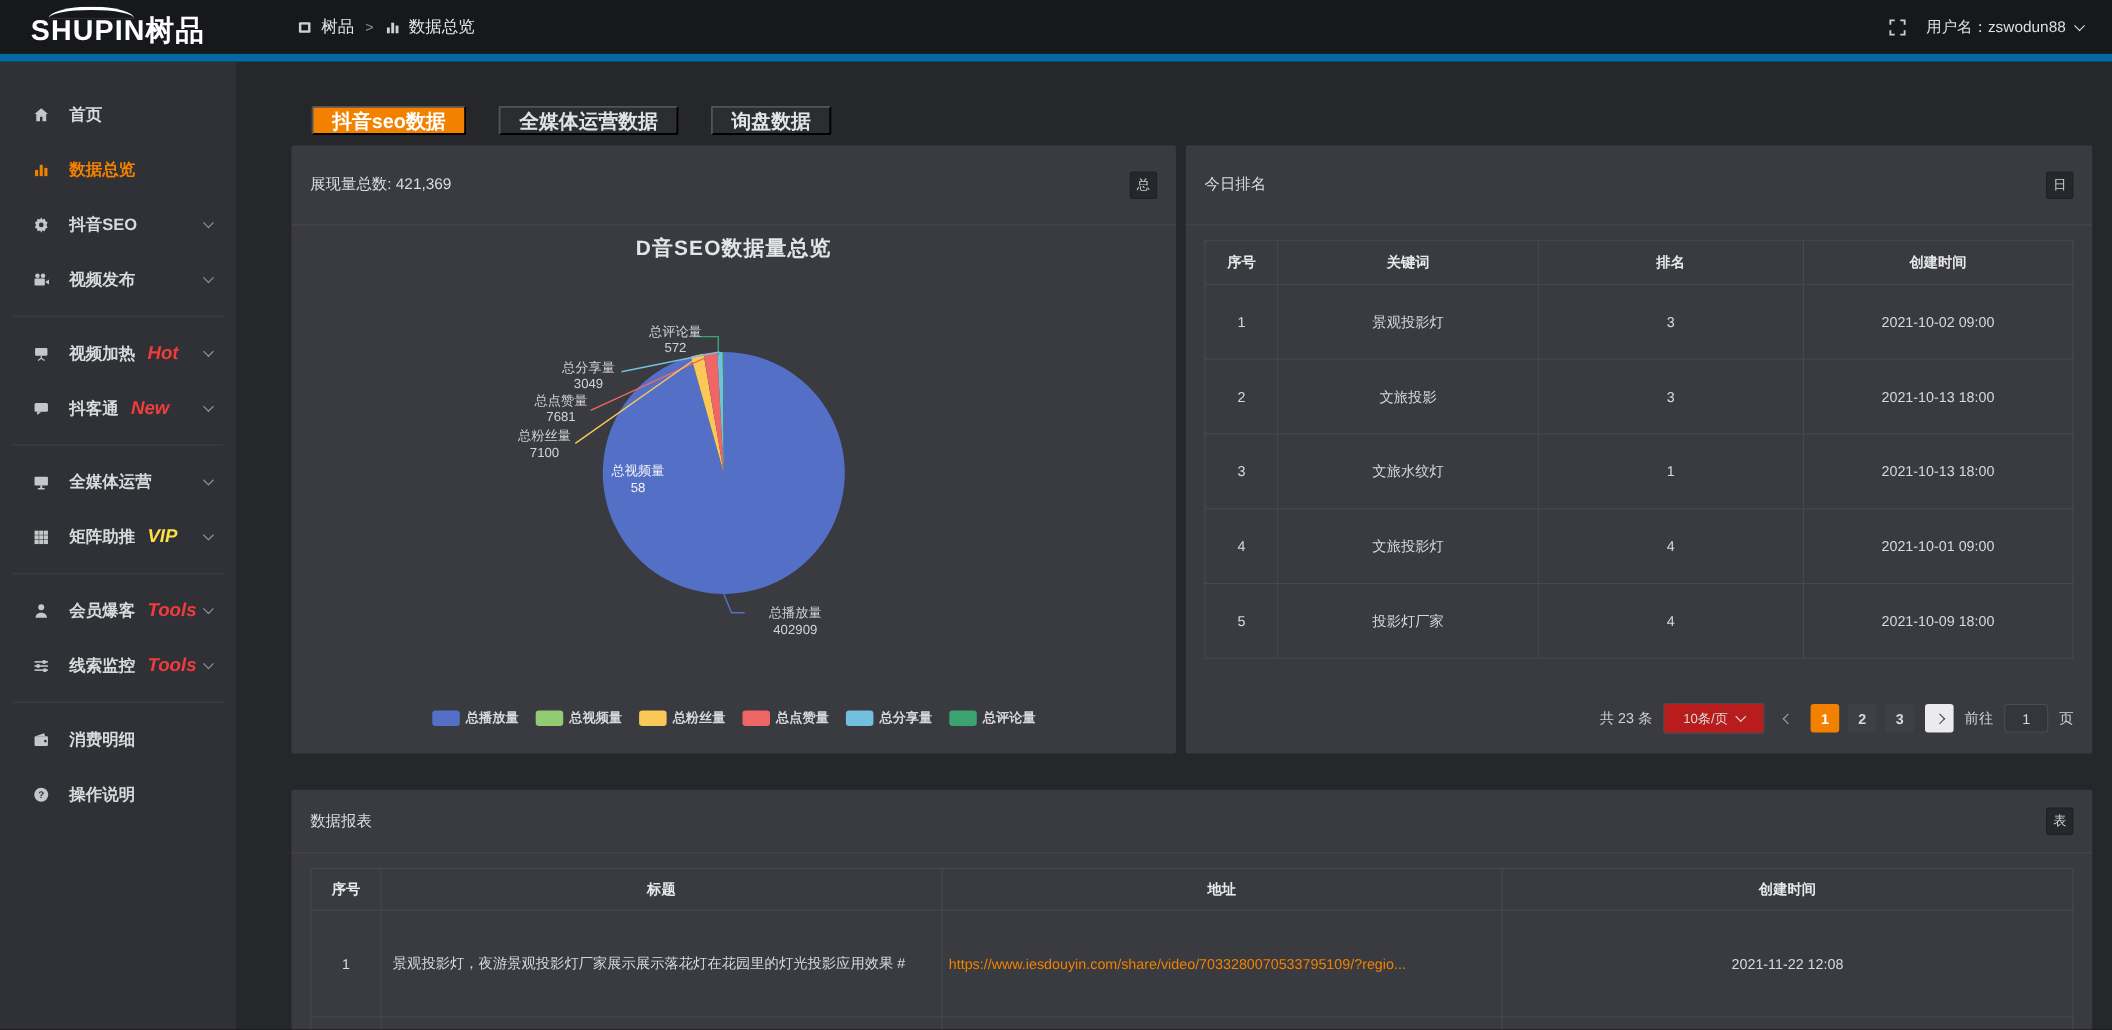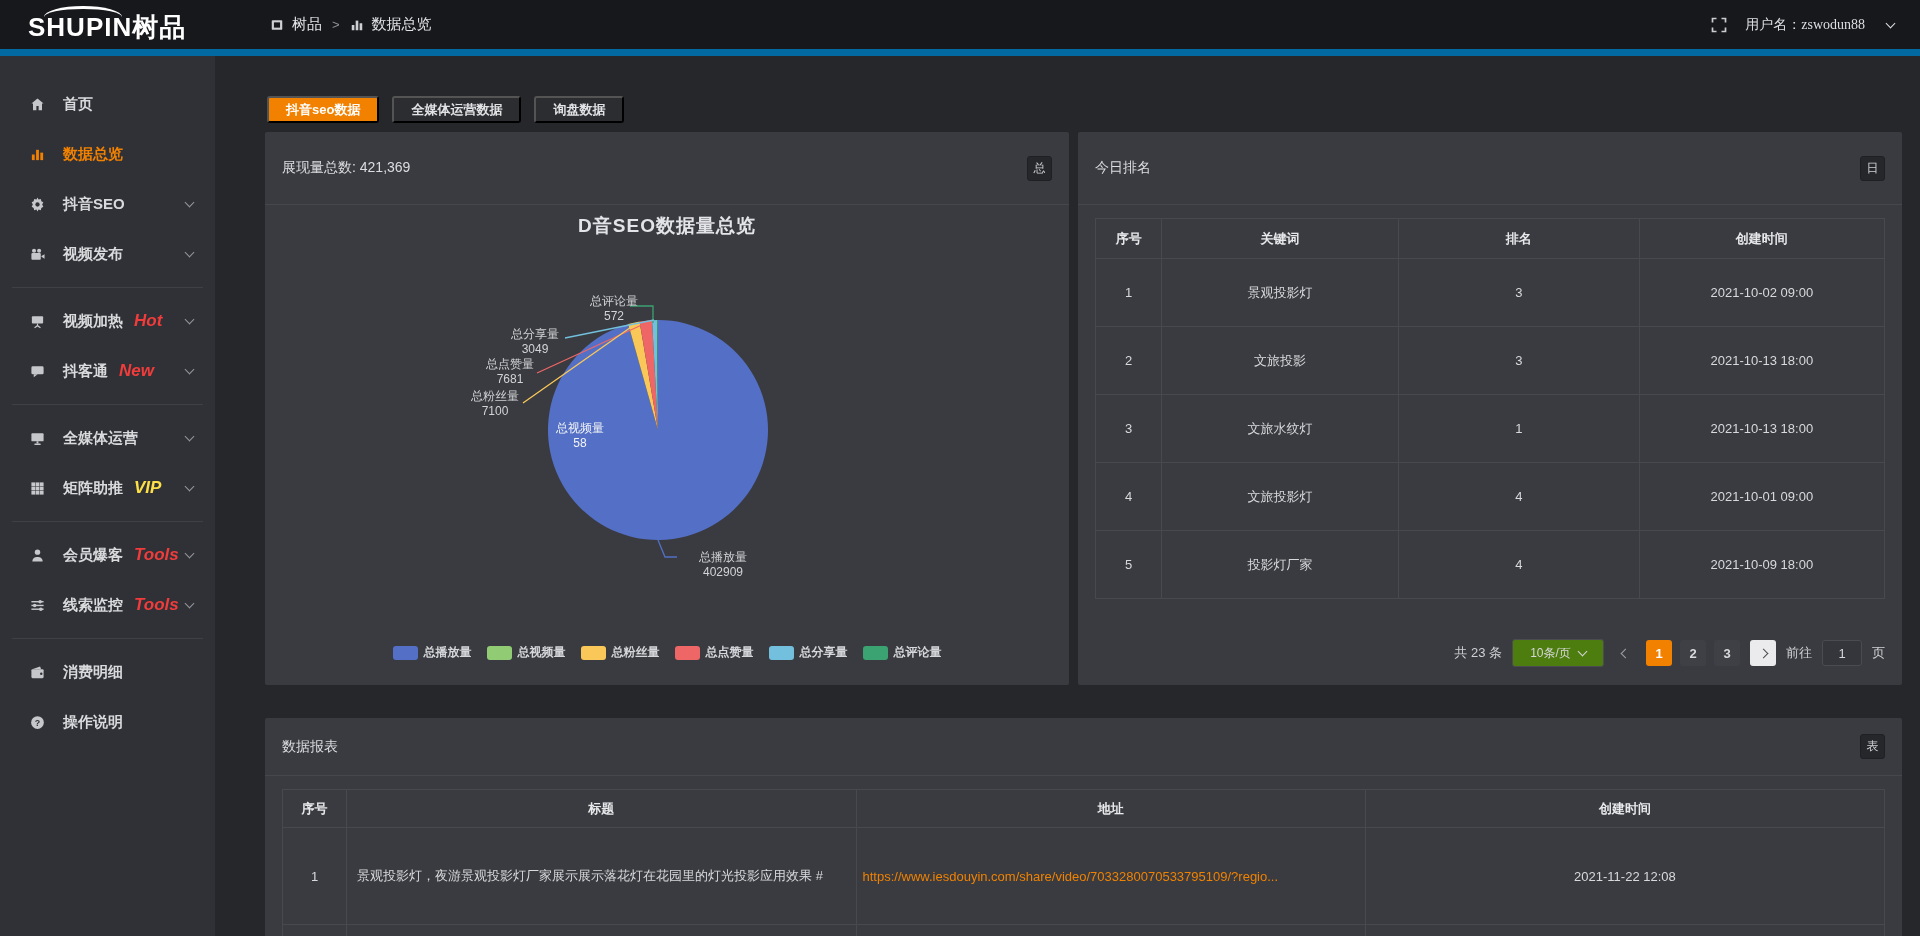--- a/index.html
+++ b/index.html
@@ -11,42 +11,42 @@
             display:flex; align-items:center; border-bottom:7px solid #0369a1; z-index:5; }
   .logo { position:relative; width:215px; flex:none; padding-left:28px; padding-top:6px;
           color:#fff; font-weight:900; font-size:26px; letter-spacing:1px; white-space:nowrap; }
   .logo-arc { position:absolute; left:44px; top:2px; width:78px; height:11px;
               border-top:3px solid #fff; border-radius:50% 50% 0 0 / 100% 100% 0 0; }
   .breadcrumb { display:flex; align-items:center; gap:8px; margin-left:55px; color:#e2e3e6; font-size:15px; }
   .bc-icon { display:inline-flex; color:#cfd0d3; }
   .bc-sep { color:#8f9093; font-size:13px; margin:0 2px; }
   .header-right { margin-left:auto; display:flex; align-items:center; gap:18px; padding-right:26px; color:#dedfe2; font-size:14px; }
   .fullscreen-btn { display:inline-flex; color:#cbccd0; cursor:pointer; }
-  .user-wrap { display:flex; align-items:center; gap:22px; cursor:pointer;font-family:Liberation Serif, serif; }
+  .user-wrap { display:flex; align-items:center; gap:9px; cursor:pointer; }
 
   
   .sidebar { position:absolute; left:0; top:56px; width:215px; height:880px; background:#2f3136; padding-top:23px; }
   .side-item { position:relative; height:50px; display:flex; align-items:center; padding-left:30px;
                color:#d9dadc; font-size:15px; font-weight:600; cursor:pointer; }
   .side-item .s-icon { width:20px; margin-right:13px; display:inline-flex; color:#c6c7ca; }
   .side-item.active { color:#f28100; }
   .side-item.active .s-icon { color:#f28100; }
   .s-badge { font-weight:bold; font-size:17px; margin-left:11px; }
   .s-chev { position:absolute; right:22px; color:#96979b; }
   .side-divider { height:1px; background:#3e4045; margin:8px 12px; }
   .chev { display:inline-block; width:7px; height:7px; border-right:1.7px solid currentColor; border-bottom:1.7px solid currentColor; }
   .chev.down { transform:rotate(45deg); margin-top:-3px; }
   .chev.left { transform:rotate(135deg); }
   .chev.right { transform:rotate(-45deg); }
 
   
   .main { position:absolute; left:215px; top:56px; width:1705px; height:880px; background:#26272b; }
   .tabs { position:absolute; left:52px; top:40px; display:flex; gap:13px; }
   .tab { height:27px; padding:0 17px; display:flex; align-items:center; border-radius:3px;
-         background:#2c2d31; color:#e2e3e5; font-size:13px; font-weight:bold; cursor:pointer; }
+         background:#2c2d31; color:#e2e3e5; font-size:18px; font-weight:bold; cursor:pointer;margin-left:16px; }
   .tab.active { background:#f28100; color:#fff; }
 
   .panel { position:absolute; background:#3a3b40; border-radius:2px; }
   .panel-header { height:73px; display:flex; align-items:center; justify-content:space-between;
                   padding:0 17px; border-bottom:1px solid #46474c; color:#dcdde0; font-size:14px; }
   .corner-badge { width:25px; height:25px; flex:none; background:#26272b; border:1px solid #1f2024; border-radius:3px;
                   color:#cfd0d3; font-size:12px; display:flex; align-items:center; justify-content:center; cursor:pointer; }
 
   .panel-overview { left:50px; top:76px; width:804px; height:553px; }
   .panel-ranking  { left:863px; top:76px; width:824px; height:553px; }
@@ -78,21 +78,21 @@
   .report-table th { height:38px; }
   .report-table td { height:97px; color:#d8d9db; }
   .report-table td.cell-title { text-align:left; padding:0 10px; }
   .report-table td.cell-url { text-align:left; padding:0 6px; }
   .report-table tr.partial td { height:40px; }
   .link { color:#f08200; cursor:pointer; }
 
   
   .pagination { position:absolute; right:17px; bottom:18px; display:flex; align-items:center; gap:10px;
                 color:#cfd0d3; font-size:13px; }
-  .page-size-select { width:92px; height:28px; background:#4d7c0f; border:1px solid #4b4c52; border-radius:3px;
+  .page-size-select { width:92px; height:28px; background:#b91c1c; border:1px solid #4b4c52; border-radius:3px;
                       display:flex; align-items:center; justify-content:center; gap:8px; font-size:12px; color:#d6d7d9; cursor:pointer; }
   .pg-arrow { display:flex; align-items:center; justify-content:center; width:22px; height:26px; color:#9fa0a4; cursor:pointer; }
   .pg-arrow.light { width:26px; background:#ebebed; border-radius:3px; color:#4a4b50; }
   .pg-num { width:26px; height:26px; border:none; border-radius:3px; background:#3f4046; color:#d8d9db;
             font-size:13px; font-weight:bold; cursor:pointer; }
   .pg-num.active { background:#f28100; color:#fff; }
   .goto-input { width:40px; height:26px; background:#35363b; border:1px solid #4b4c52; border-radius:3px;
                 color:#d6d7d9; text-align:center; font-size:13px; }
 </style>
 </head>

